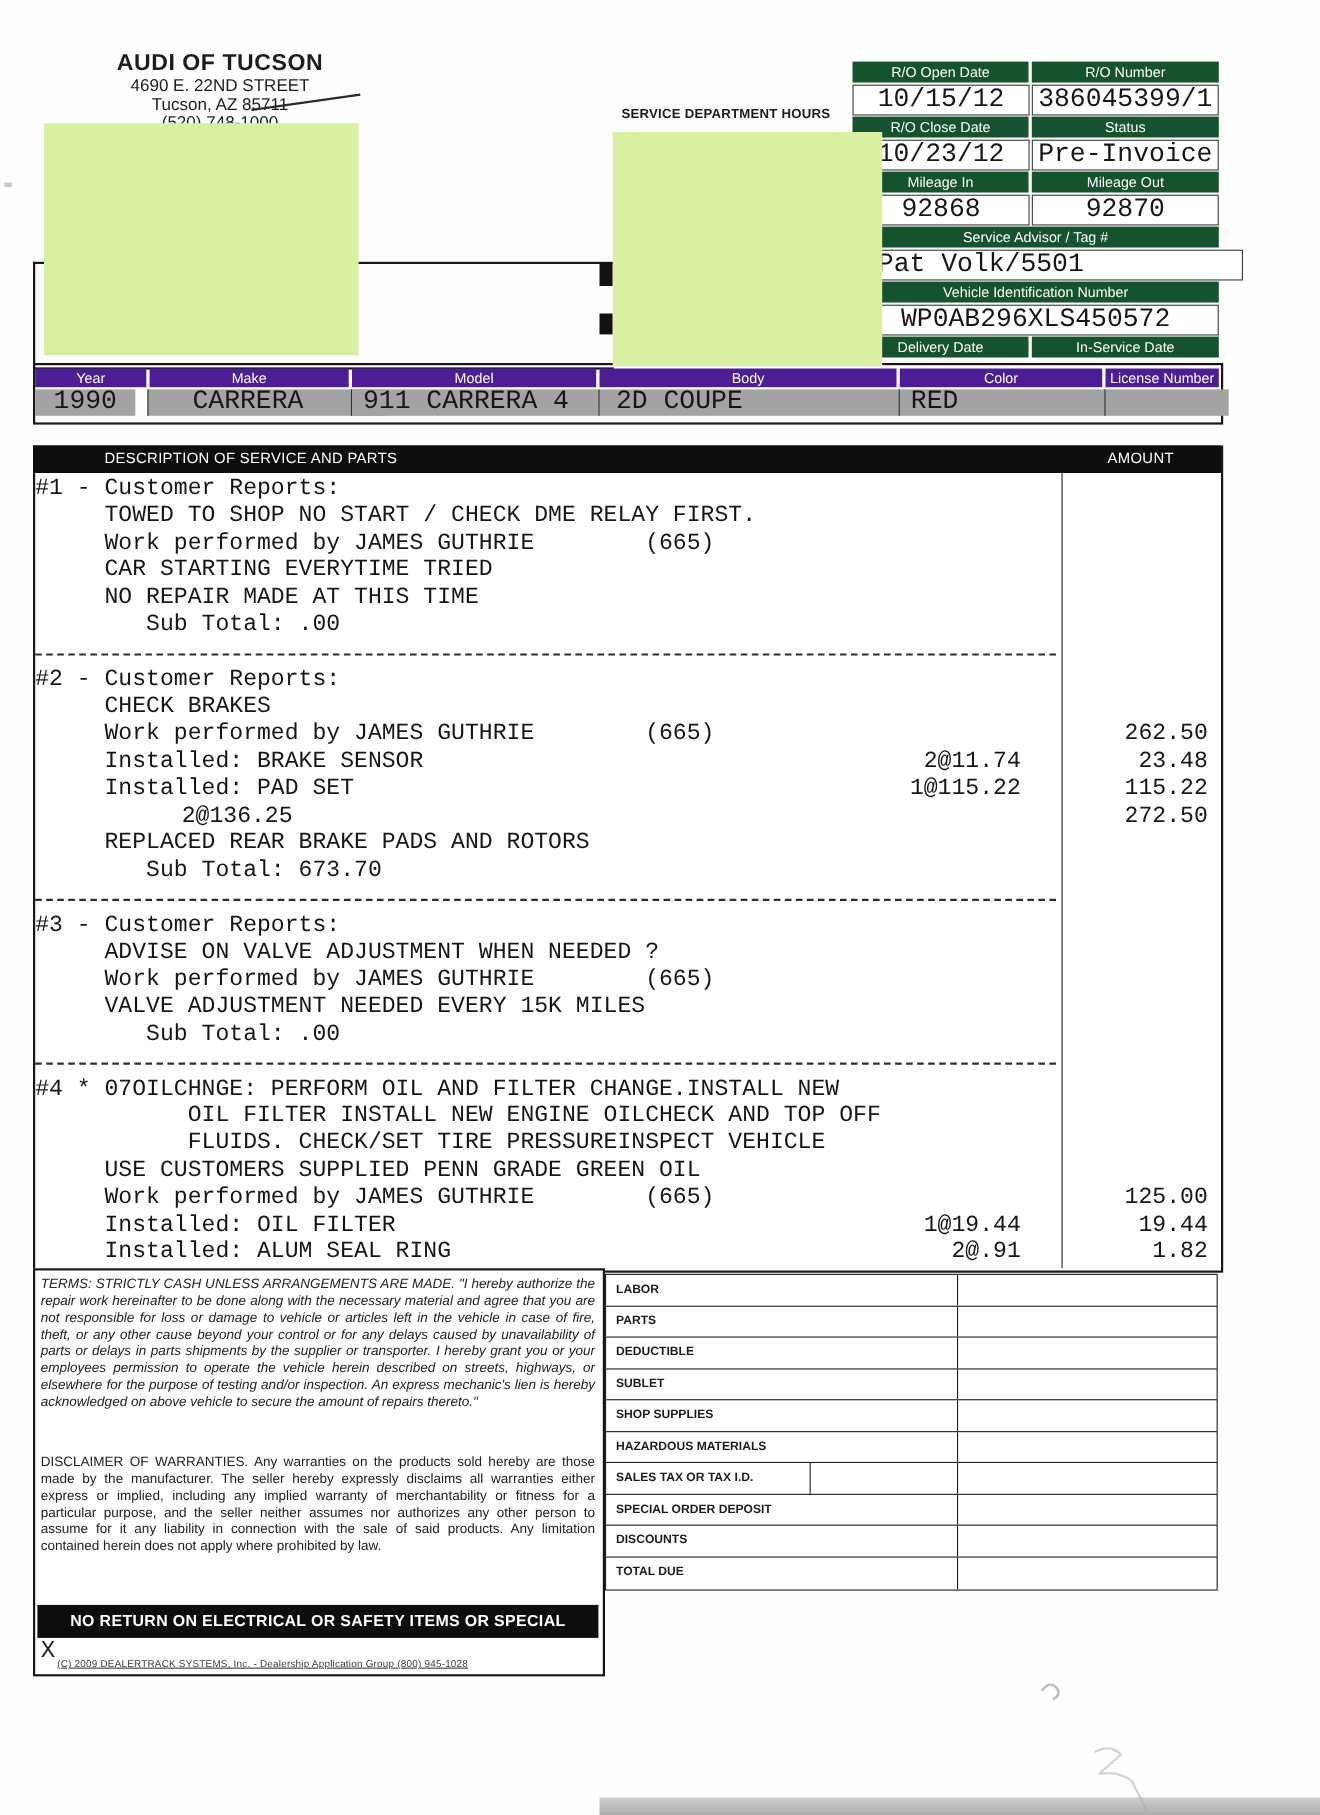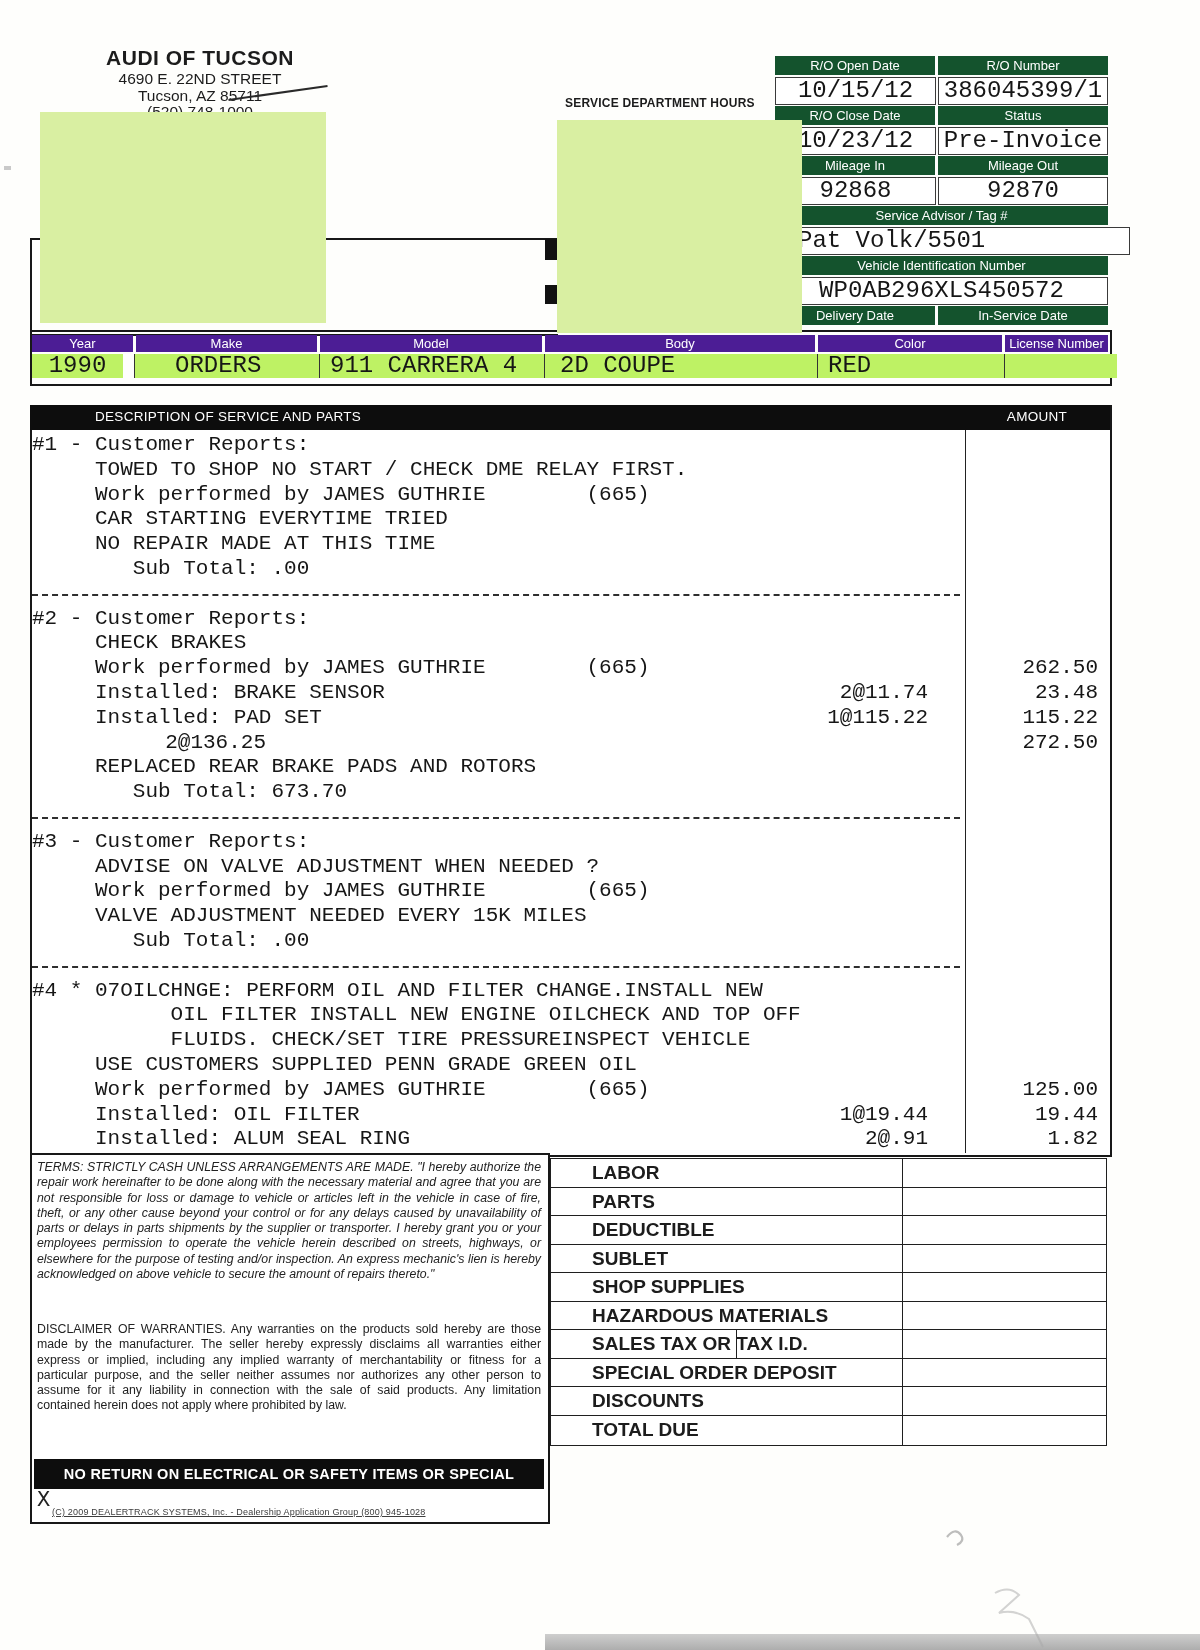--- a/index.html
+++ b/index.html
@@ -26,21 +26,21 @@
   .hbar{background:#14532d;color:#fff;font-size:13px;text-align:center;line-height:19px;height:19px;}
   .vcell{background:#fff;border:1px solid #3a3a3a;font-size:24px;text-align:center;line-height:26px;height:26px;}
   .vcell.left{text-align:left;padding-left:22px;}
 
   
   .custbox{left:30px;top:238px;width:526px;height:94px;border:2px solid #181818;border-right:none;background:transparent;}
 
   
   .vehbox{left:30px;top:330px;width:1078px;height:52px;border:2px solid #181818;}
   .vehbar{top:335px;height:17px;background:#4c1d95;color:#fff;font-size:13px;text-align:center;line-height:17px;}
-  .vehval{top:354px;height:24px;font-size:24px;line-height:24px;background:#bef264;border-left:1px solid #333;padding-left:10px;}
+  .vehval{top:354px;height:24px;font-size:24px;line-height:24px;background:#a3a3a3;border-left:1px solid #333;padding-left:10px;}
 
   
   .svcbox{left:30px;top:405px;width:1078px;height:748px;border:2px solid #181818;background:#fff;}
   .descbar{left:30px;top:405px;width:1080px;height:25px;background:#0d0d0d;}
   .desc-h{left:95px;top:409px;color:#fff;font-size:13.5px;letter-spacing:.3px;}
   .amt-h{left:967px;top:409px;width:140px;text-align:center;color:#fff;font-size:13.5px;letter-spacing:.3px;}
   .amtsep{left:965px;top:430px;height:723px;border-left:1.5px solid #222;}
   #svc-lines{left:32px;top:433px;width:1074px;}
   .sline{display:flex;height:24.8px;font-size:21px;line-height:24.8px;}
   .sline .d{flex:0 0 662px;white-space:pre;overflow:visible;}
@@ -55,21 +55,21 @@
   .p1{top:1160px;font-style:italic;}
   .p2{top:1322px;}
   .noreturn{left:34px;top:1459px;width:510px;height:30px;background:#0d0d0d;color:#fff;
             font-weight:bold;font-size:14.5px;text-align:center;line-height:30px;letter-spacing:.3px;}
   .sigx{left:37px;top:1488px;font-size:22px;color:#222;}
   .copyr{left:52px;top:1507px;font-size:9px;color:#3d3d3d;text-decoration:underline;letter-spacing:.2px;}
 
   
   .trow{position:absolute;left:550px;width:555px;height:29px;border:1.5px solid #1f1f1f;background:#fff;}
   .tlabel{position:absolute;left:0;top:0;bottom:0;width:320px;border-right:1.5px solid #1f1f1f;
-          font-weight:bold;font-size:19px;line-height:27px;padding-left:9px;box-sizing:border-box;margin-left:32px;}
+          font-weight:bold;font-size:11px;line-height:27px;padding-left:9px;box-sizing:border-box;}
   .tsub{position:absolute;left:185px;top:0;bottom:0;border-left:1.5px solid #1f1f1f;width:0;}
 
   
   .grayband{left:545px;top:1634px;width:655px;height:16px;background:linear-gradient(#c6c6c6,#9f9f9f);opacity:.85;}
   .dot{left:4px;top:166px;width:7px;height:4px;background:#c9c9c9;}
   .scrib{left:925px;top:1515px;}
 </style>
 </head>
 <body>
 
@@ -111,21 +111,21 @@
   <div class="abs sliver" style="top:285px;height:19px;"></div>
 
   <div class="abs vehbox"></div>
   <div class="abs vehbar" style="left:32px;width:101px;">Year</div>
   <div class="abs vehbar" style="left:136px;width:181px;">Make</div>
   <div class="abs vehbar" style="left:320px;width:222px;">Model</div>
   <div class="abs vehbar" style="left:545px;width:270px;">Body</div>
   <div class="abs vehbar" style="left:818px;width:184px;">Color</div>
   <div class="abs vehbar" style="left:1005px;width:103px;">License Number</div>
   <div class="abs vehval mono" style="left:32px;width:91px;border-left:none;text-align:center;padding-left:0;">1990</div>
-  <div class="abs vehval mono" style="left:134px;width:176px;padding-left:40px;">ORDERS</div>
+  <div class="abs vehval mono" style="left:134px;width:176px;padding-left:40px;">CARRERA</div>
   <div class="abs vehval mono" style="left:319px;width:214px;">911 CARRERA 4</div>
   <div class="abs vehval mono" style="left:544px;width:258px;padding-left:15px;">2D COUPE</div>
   <div class="abs vehval mono" style="left:817px;width:177px;">RED</div>
   <div class="abs vehval mono" style="left:1004px;width:102px;"></div>
 
   <div class="abs svcbox"></div>
   <div class="abs descbar"></div>
   <div class="abs desc-h">DESCRIPTION OF SERVICE AND PARTS</div>
   <div class="abs amt-h">AMOUNT</div>
   <div class="abs amtsep"></div>

